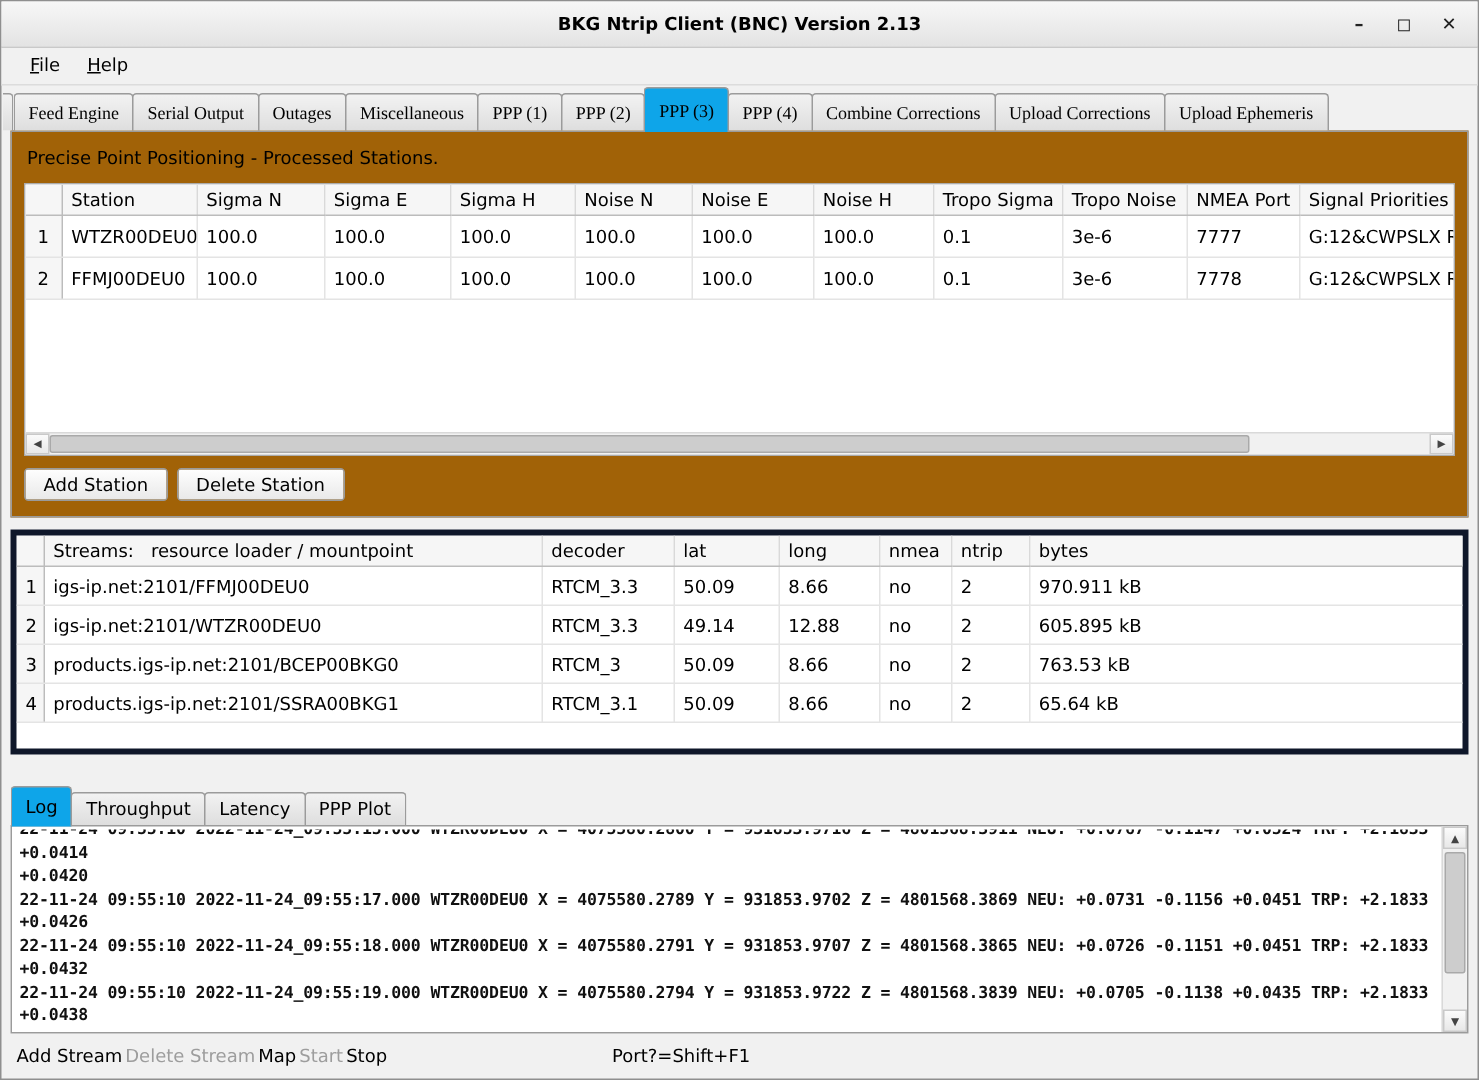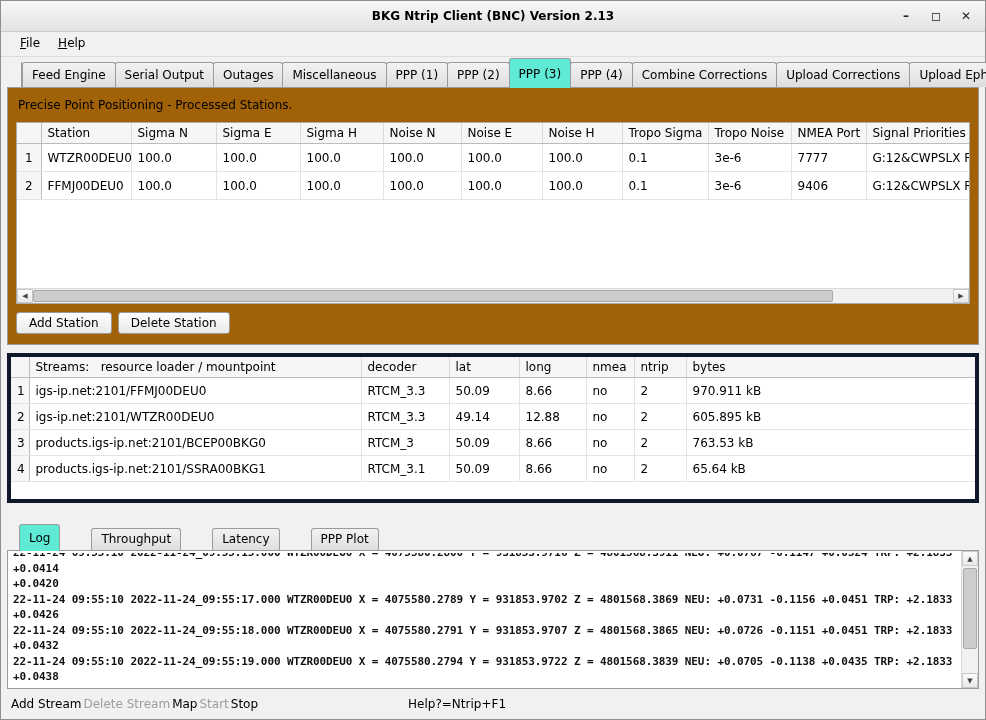--- a/index.html
+++ b/index.html
@@ -11,30 +11,30 @@
   .titlebar{flex:0 0 30px;background:linear-gradient(#f7f7f7,#e3e3e3);border-bottom:1px solid #c9c9c9;
             position:relative;display:flex;align-items:center;justify-content:center;font-weight:bold;}
   .win-controls{position:absolute;right:12px;top:0;height:100%;display:flex;align-items:center;gap:16px;}
   .wc{font-size:12px;color:#222;width:14px;text-align:center;cursor:default;}
   
   .menubar{flex:0 0 24px;display:flex;align-items:stretch;padding-left:10px;background:#f1f1f1;
            border-bottom:1px solid #dcdcdc;}
   .menu-item{padding:4px 9px;cursor:default;}
   .menu-item::first-letter{text-decoration:underline;}
   
-  .tabstrip{flex:0 0 30px;display:flex;align-items:flex-end;padding-left:20px;position:relative;z-index:2;}
+  .tabstrip{flex:0 0 30px;display:flex;align-items:flex-end;padding-left:1px;position:relative;z-index:2;font-family:Liberation Serif, serif;}
   .tabs-inner{display:flex;align-items:flex-end;}
   .tab{border:1px solid #9b9b9b;border-bottom:none;border-radius:3px 3px 0 0;
        background:linear-gradient(#f2f2f2,#dedede);padding:0 9px;height:24px;line-height:24px;
        margin-right:-1px;white-space:nowrap;cursor:default;}
-  .tab.active{background:#5eead4;height:29px;line-height:30px;margin-bottom:-1px;position:relative;z-index:3;}
+  .tab.active{background:#0ea5e9;height:29px;line-height:30px;margin-bottom:-1px;position:relative;z-index:3;}
   .tab-sliver{width:6px;height:24px;border-top:1px solid #9b9b9b;border-right:1px solid #9b9b9b;
               border-radius:0 3px 0 0;background:linear-gradient(#f2f2f2,#dedede);}
-  .bottom-tabstrip{flex:0 0 28px;display:flex;align-items:flex-end;padding-left:18px;margin-top:6px;
-                   position:relative;z-index:2;gap:32px;}
+  .bottom-tabstrip{flex:0 0 28px;display:flex;align-items:flex-end;padding-left:6px;margin-top:6px;
+                   position:relative;z-index:2;}
   .tab.small{height:21px;line-height:21px;padding:0 9px;}
   .tab.small.active{height:26px;line-height:27px;margin-bottom:-1px;}
   
   .frame{flex:0 0 258px;margin:0 6px;border:1px solid #9b9b9b;background:#a16207;
          padding:8px;box-sizing:border-box;position:relative;z-index:1;}
   .desc{margin:2px 0 10px 2px;}
   .stations-wrap{height:182px;border:1px solid #ababab;background:#fff;position:relative;overflow:hidden;box-sizing:border-box;}
   .viewport{position:absolute;top:0;left:0;right:0;bottom:14px;overflow:hidden;background:#fff;}
   table{border-collapse:collapse;table-layout:fixed;font-size:12px;}
   th{font-weight:normal;text-align:left;background:#f6f6f6;border-right:1px solid #d9d9d9;
@@ -171,21 +171,21 @@
                 <td class="vh">2</td>
                 <td>FFMJ00DEU0</td>
                 <td>100.0</td>
                 <td>100.0</td>
                 <td>100.0</td>
                 <td>100.0</td>
                 <td>100.0</td>
                 <td>100.0</td>
                 <td>0.1</td>
                 <td>3e-6</td>
-                <td>9406</td>
+                <td>7778</td>
                 <td>G:12&amp;CWPSLX R:1</td>
               </tr>
             </tbody>
           </table>
       </div>
       <div class="hscroll">
         <span class="sb-btn">◀</span>
         <div class="htrack">
           <div class="hthumb"></div>
         </div>
@@ -296,16 +296,16 @@
   </div>
 
   <div class="bottom-bar">
     <span class="bottom-buttons" id="bottom-buttons">
         <span class="flatbtn">Add Stream</span>
         <span class="flatbtn disabled">Delete Stream</span>
         <span class="flatbtn">Map</span>
         <span class="flatbtn disabled">Start</span>
         <span class="flatbtn">Stop</span>
       </span>
-    <span class="help-label">Help?=Ntrip+F1</span>
+    <span class="help-label">Port?=Shift+F1</span>
   </div>
 
 </div>
 
 </body></html>

